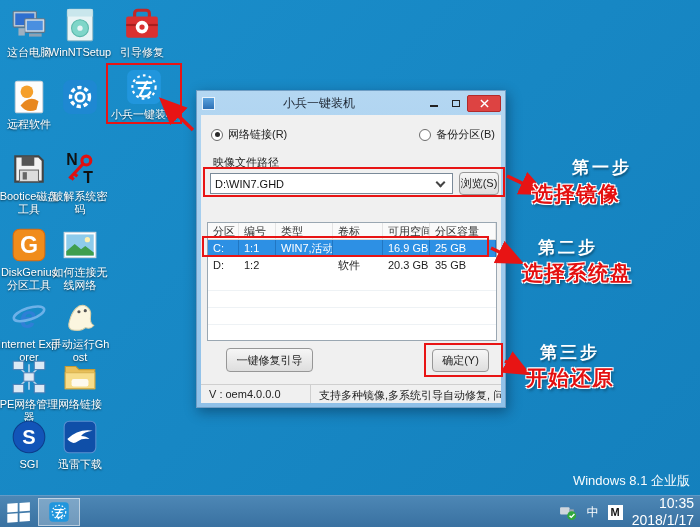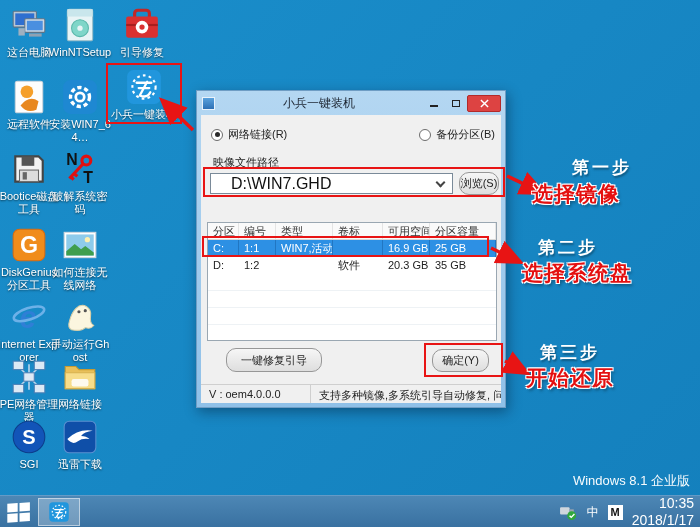--- a/index.html
+++ b/index.html
@@ -33,27 +33,27 @@
 
   .radio { position:absolute; display:flex; align-items:center; gap:5px; }
   .radio.r1 { left:10px; top:12px; }
   .radio.r2 { right:6px; top:12px; }
   .rdot { width:12px; height:12px; border:1px solid #6d6d6d; border-radius:50%; background:#fff; position:relative; }
   .rdot.checked::after { content:""; position:absolute; left:2.5px; top:2.5px; width:5px; height:5px;
                          border-radius:50%; background:#2b2b2b; }
   .pathlabel { position:absolute; left:12px; top:40px; }
   .combo { position:absolute; left:9px; top:58px; width:243px; height:21px; background:#fff;
            border:1px solid #7a8a99; display:flex; align-items:center; }
-  .cval { flex:1; padding-left:20px; font-size:16px; color:#111; white-space:nowrap; overflow:hidden; }
+  .cval { flex:1; padding-left:4px; font-size:11px; color:#111; white-space:nowrap; overflow:hidden; }
   .chev { width:7px; height:7px; border-left:2px solid #444; border-bottom:2px solid #444;
           transform:rotate(-45deg); margin:-3px 8px 0 0; }
-  .btn { position:absolute; font-size:11px; color:#222; border:1px solid #979797; border-radius:10px;
+  .btn { position:absolute; font-size:11px; color:#222; border:1px solid #979797; border-radius:4px;
          background:linear-gradient(#f6f6f6,#dedede); cursor:pointer; }
   .btn.browse { left:258px; top:57px; width:40px; height:23px; }
-  .btn.fix { left:25px; top:233px; width:96px; height:24px; }
+  .btn.fix { left:25px; top:233px; width:87px; height:24px; }
   .btn.ok  { left:231px; top:234px; width:57px; height:23px; }
 
   .tbl { position:absolute; left:6px; top:107px; width:290px; height:119px; background:#fff;
          border:1px solid #9aa7b2; overflow:hidden; }
   .thead, .trow { display:flex; height:17px; line-height:16px; font-size:11px; }
   .thead { background:#fafafa; border-bottom:1px solid #d8d8d8; color:#333; }
   .thead span { border-right:1px solid #e4e4e4; padding-left:5px; overflow:hidden; white-space:nowrap; }
   .trow span { padding-left:5px; overflow:hidden; white-space:nowrap; }
   .trow { color:#222; }
   .trow.selected { background:#2d90e4; color:#fff; }
@@ -148,21 +148,20 @@
   </div>
 
   <div class="dicon" style="left:48px;top:78px">
     <div class="ig">
         <svg viewBox="0 0 36 36">
       <rect x="2" y="2" width="32" height="32" rx="7" fill="#1e88d2"></rect>
       <circle cx="18" cy="18" r="9" fill="none" stroke="#fff" stroke-width="3.2" stroke-dasharray="4 2.6"></circle>
       <circle cx="18" cy="18" r="4" fill="none" stroke="#fff" stroke-width="2.6"></circle>
     </svg>
       </div>
-    <div class="ilabel">安装WIN7_64…</div>
   </div>
 
   <div class="dicon" style="left:108px;top:68px;width:72px">
     <div class="ig">
         <svg viewBox="0 0 36 36">
       <rect x="2" y="2" width="32" height="32" rx="6" fill="#2196dd"></rect>
       <circle cx="18" cy="18" r="11" fill="none" stroke="#fff" stroke-width="2" stroke-dasharray="2.6 3"></circle>
       <path d="M11 14 h14 M13 19 h10 M21 13 l-7 13 M14 26 q7 3 10 -3" stroke="#fff" stroke-width="2.2" fill="none" stroke-linecap="round"></path>
     </svg>
       </div>

